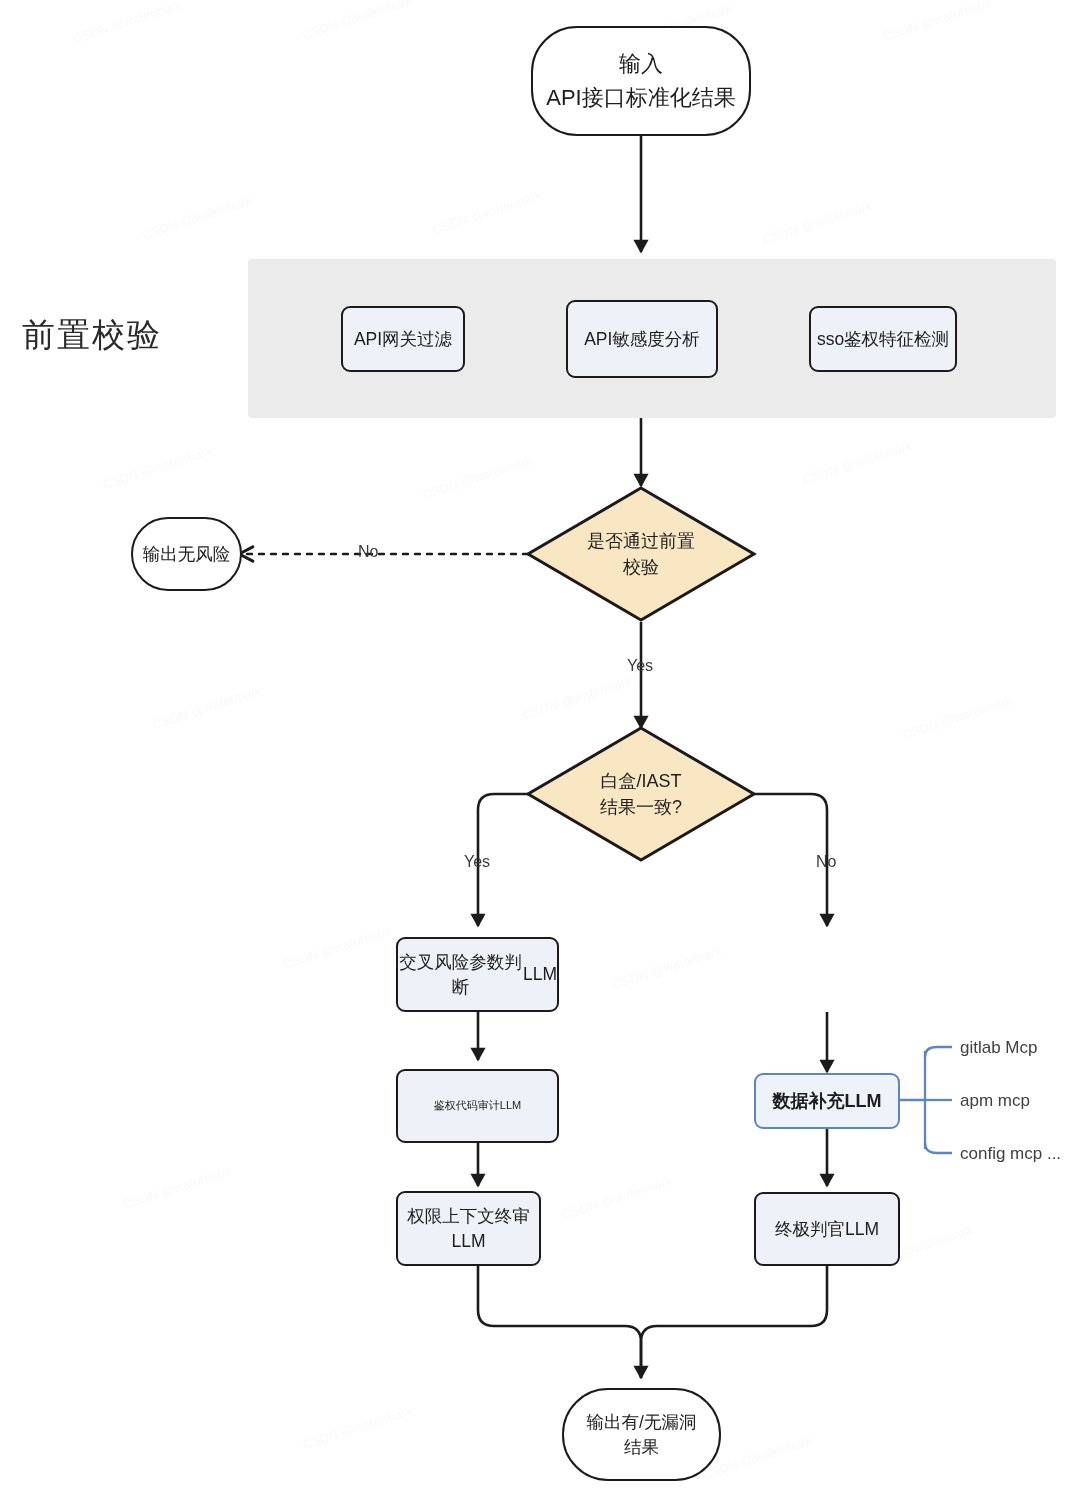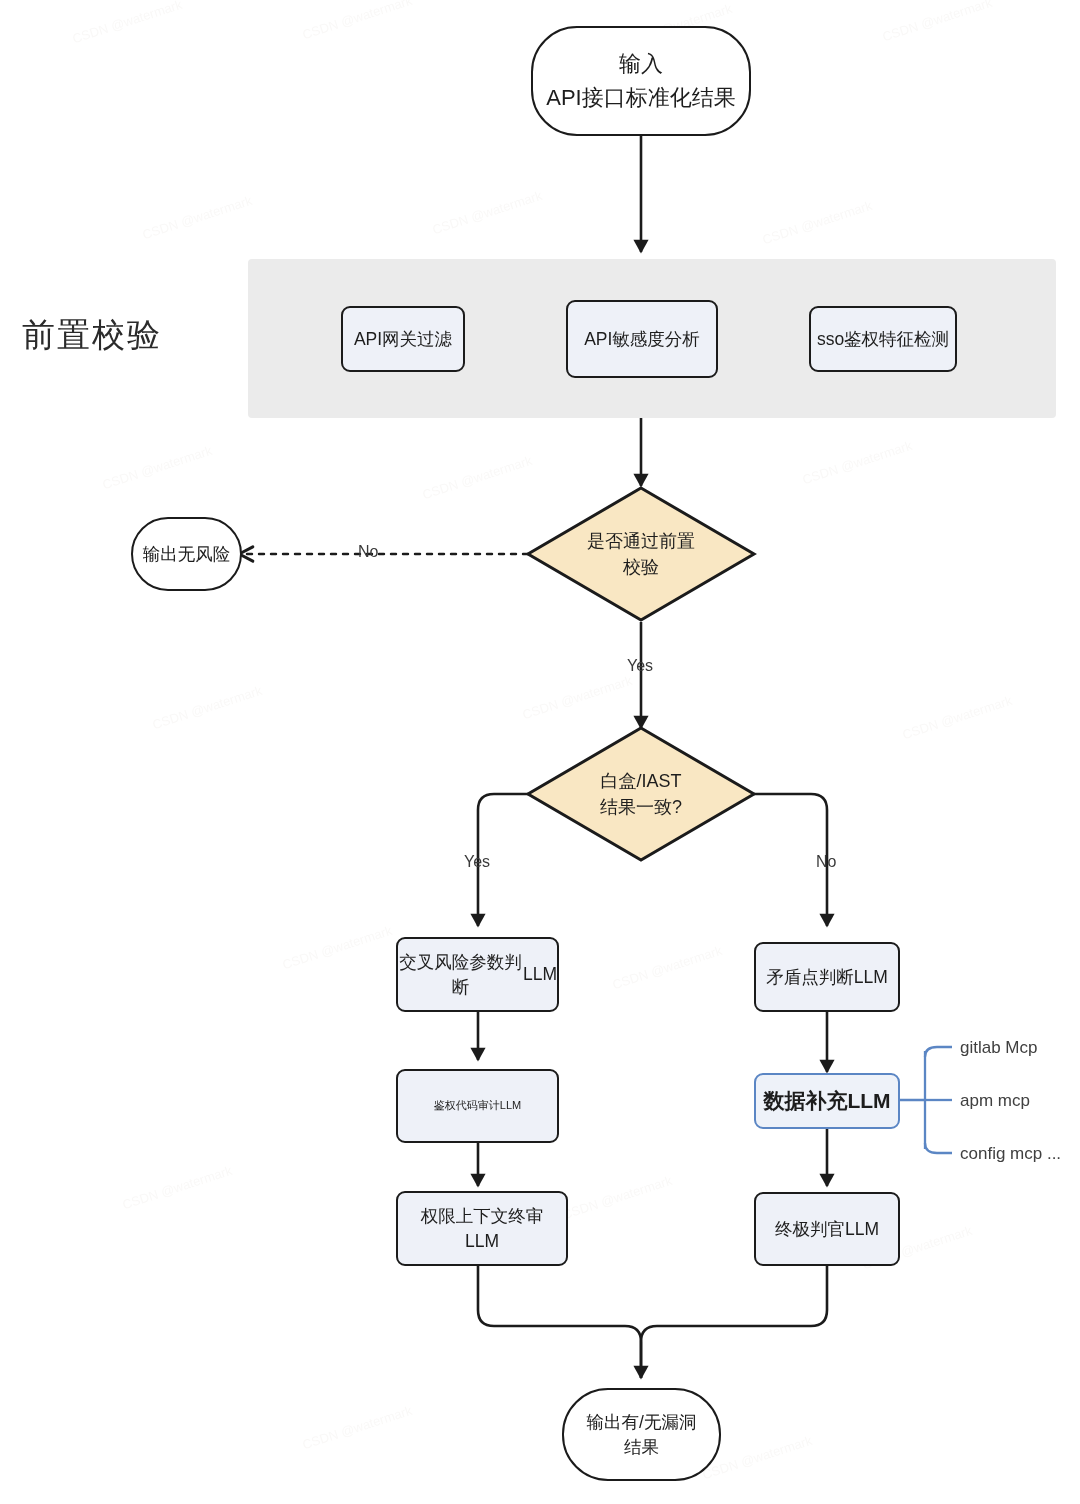--- a/index.html
+++ b/index.html
@@ -246,29 +246,26 @@
     </div>
   </div>
 
   <div class="node proc" style="left:396px; top:937px; width:163px; height:75px; flex-direction:row; font-size:17.5px;">
     <div>交叉风险参数判断</div>
     <div>LLM</div>
   </div>
   <div class="node proc" style="left:396px; top:1069px; width:163px; height:74px; font-size:11px;">
     <span>鉴权代码审计LLM</span>
   </div>
-  <div class="node proc" style="left:396px; top:1191px; width:172px; height:75px; flex-direction:column; font-size:17.5px;">
+  <div class="node proc" style="left:396px; top:1191px; width:145px; height:75px; flex-direction:column; font-size:17.5px;">
     <div>权限上下文终审</div>
     <div>LLM</div>
   </div>
 
-  <div class="node proc" style="left:754px; top:942px; width:146px; height:70px; font-size:17.5px;">
-    <span>矛盾点判断LLM</span>
-  </div>
-  <div class="node proc blue" style="left:754px; top:1073px; width:146px; height:56px; font-size:21px;">
+  <div class="node proc blue" style="left:754px; top:1073px; width:146px; height:56px; font-size:18px;">
     <span>数据补充LLM</span>
   </div>
   <div class="node proc" style="left:754px; top:1192px; width:146px; height:74px; font-size:17.5px;">
     <span>终极判官LLM</span>
   </div>
 
   <div class="mcp-label" style="left:960px; top:1038px;">gitlab Mcp</div>
   <div class="mcp-label" style="left:960px; top:1091px;">apm mcp</div>
   <div class="mcp-label" style="left:960px; top:1144px;">config mcp ...</div>
 

